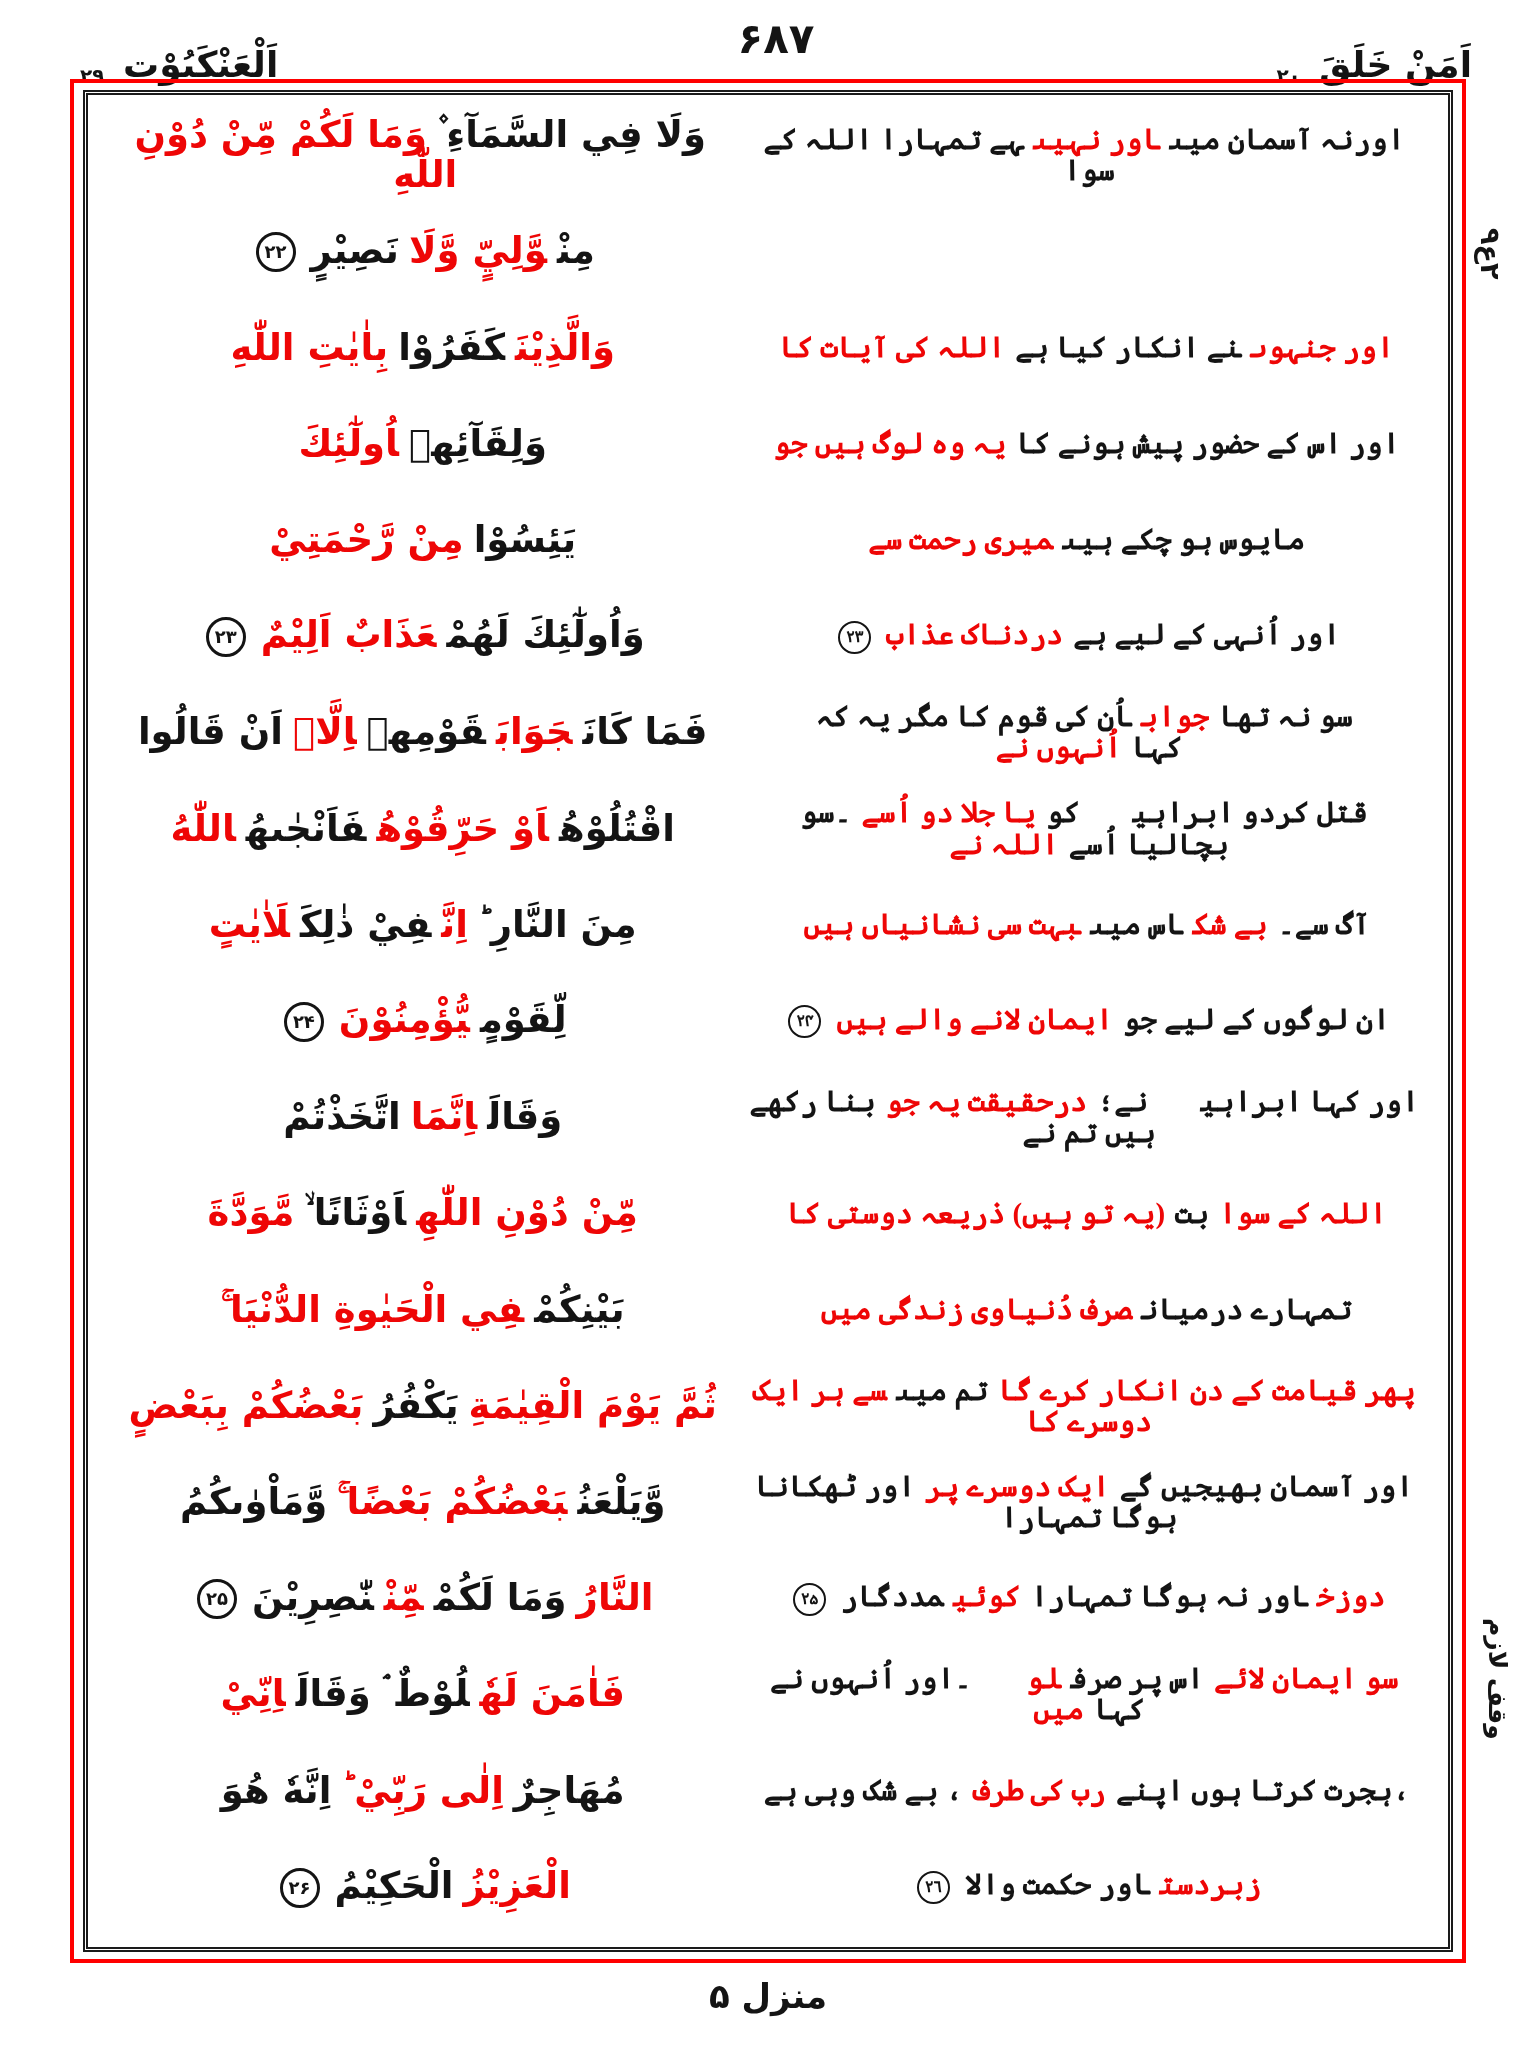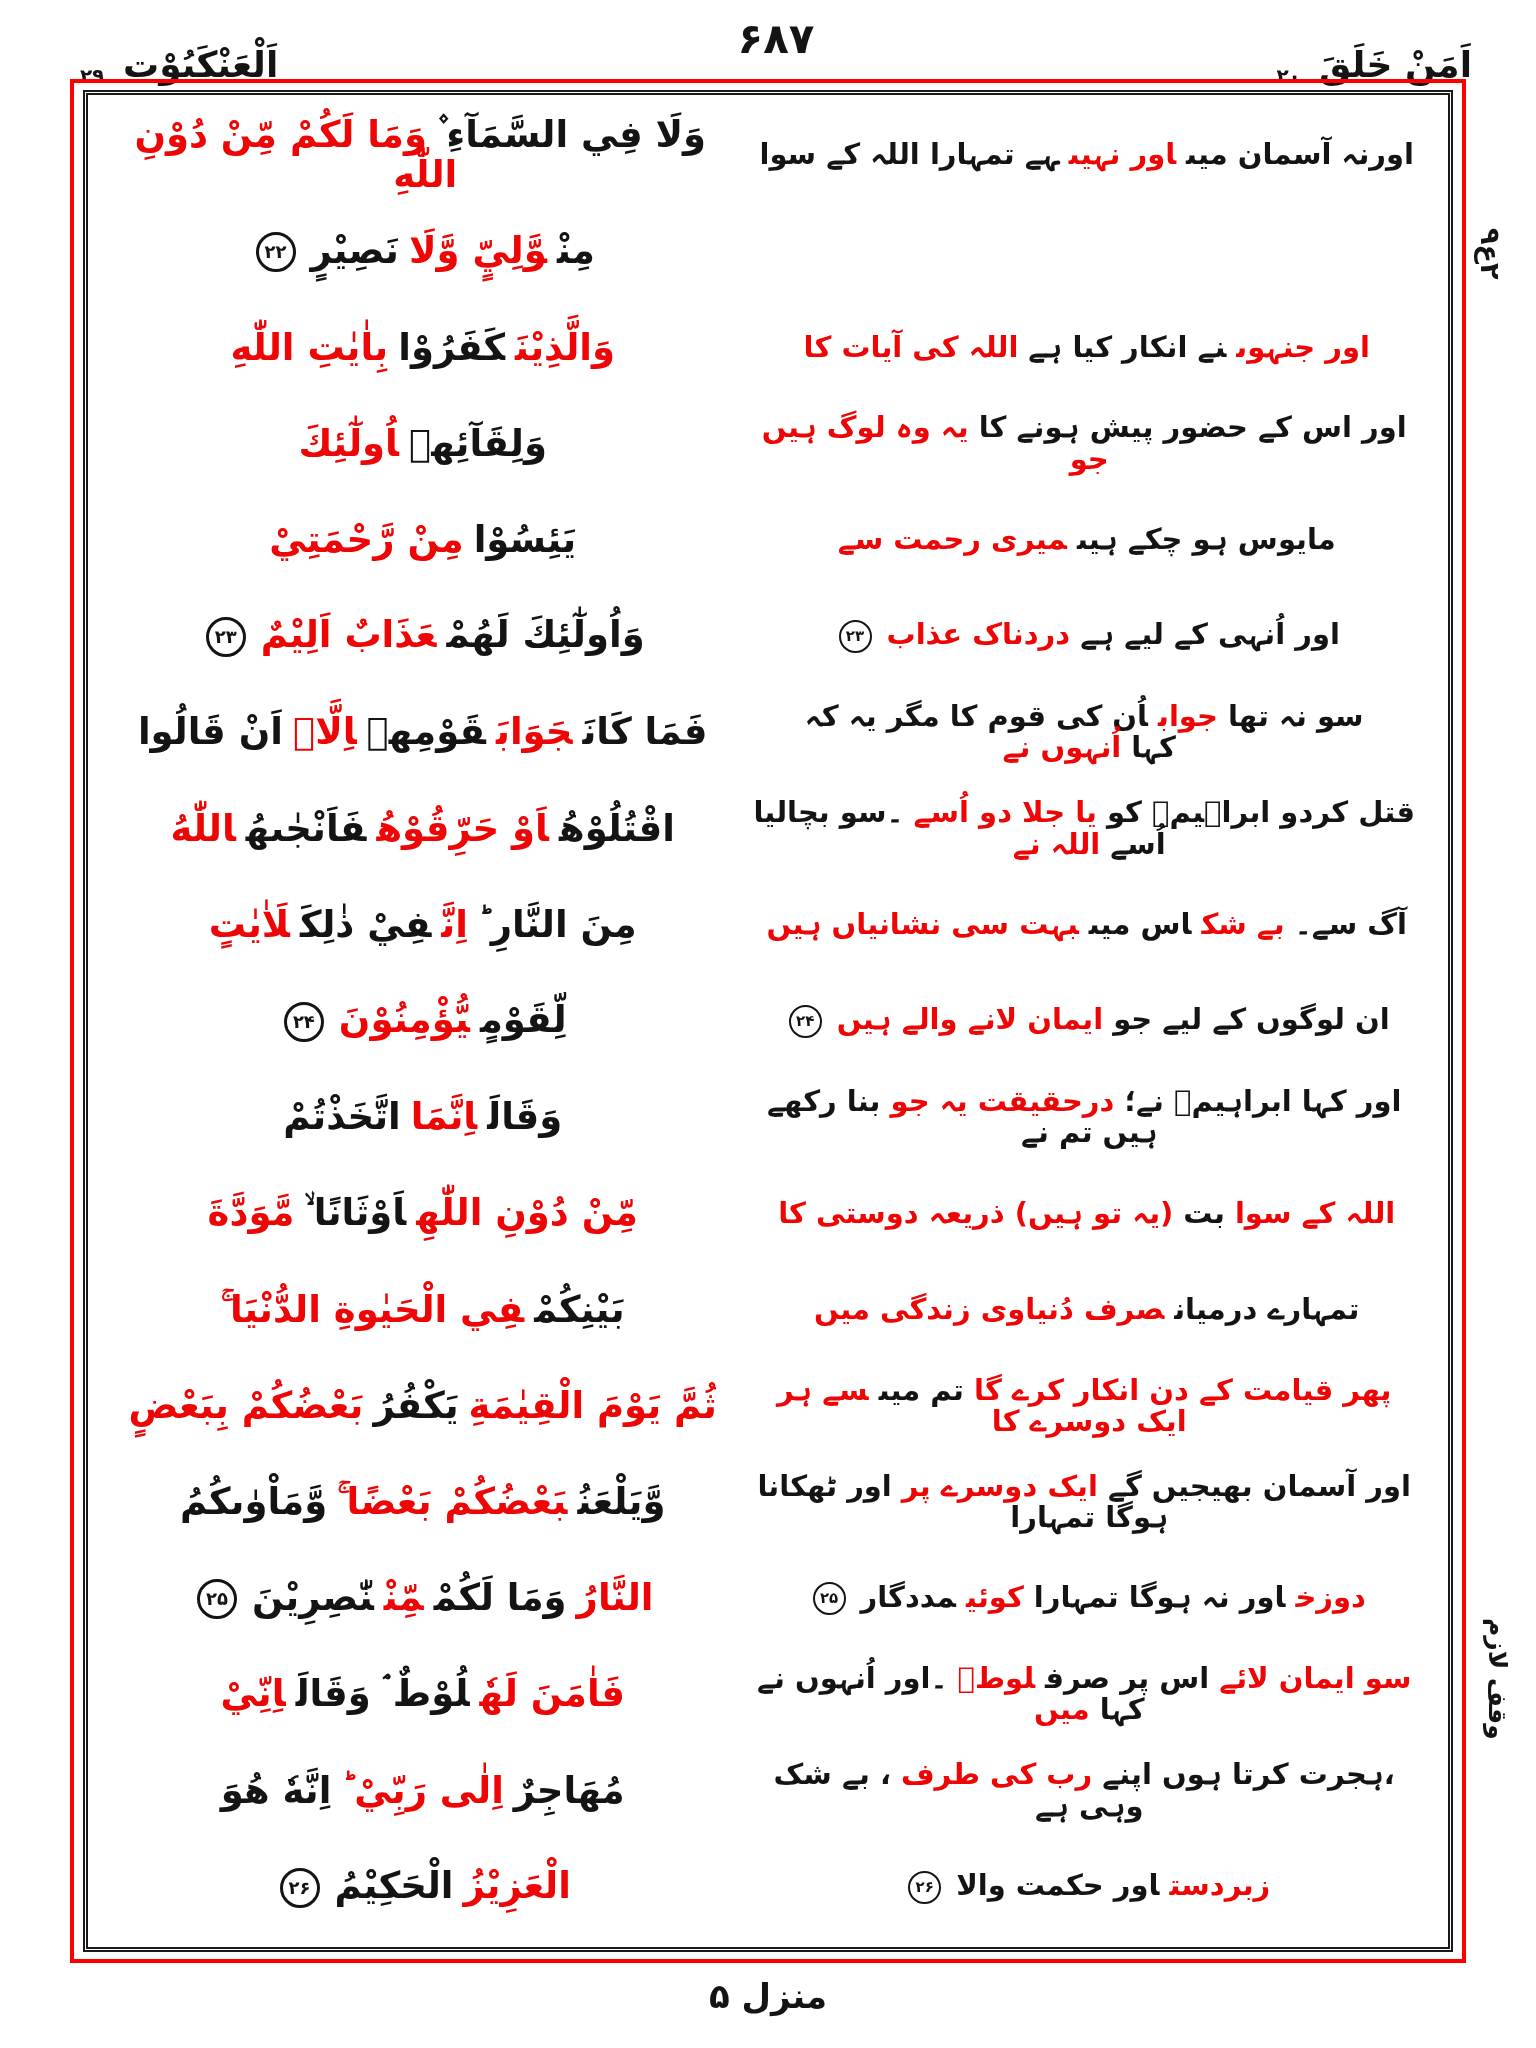--- a/index.html
+++ b/index.html
@@ -30,21 +30,21 @@
     border:5px double var(--border-ink);
   }
   .lines{
     position:absolute;inset:12px 16px;
     display:grid;grid-template-rows:repeat(19,1fr);
   }
   .line-row{
     display:grid;grid-template-columns:52% 48%;align-items:center;
   }
   .cell{direction:rtl;text-align:center;font-weight:bold;line-height:1.08;padding:0 8px;}
-  .urdu-cell{grid-column:1;font-size:29px;}
+  .urdu-cell{grid-column:1;font-size:29px;font-family:Liberation Serif, serif;}
   .arabic-cell{grid-column:2;font-size:37px;}
   .seg{margin:0 5px;}
   .c-r{color:var(--red);margin-top:32px;}
   .c-k{color:var(--ink);}
   .ayah{
     display:inline-flex;align-items:center;justify-content:center;
     border:3px solid var(--ink);border-radius:50%;
     width:40px;height:40px;font-size:18px;line-height:1;color:var(--ink);
     margin:0 10px;vertical-align:middle;flex:none;
   }

